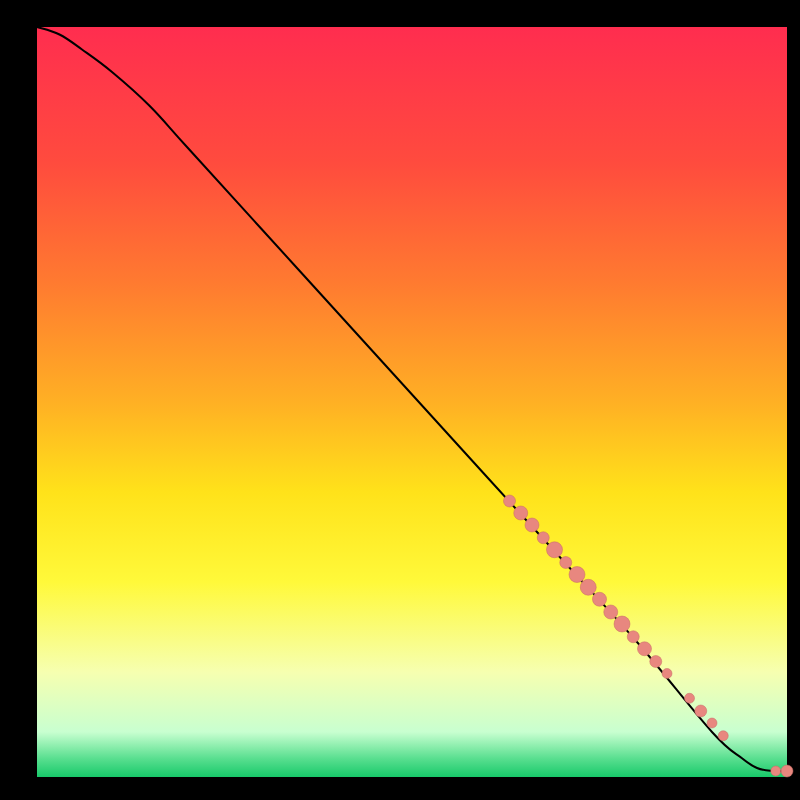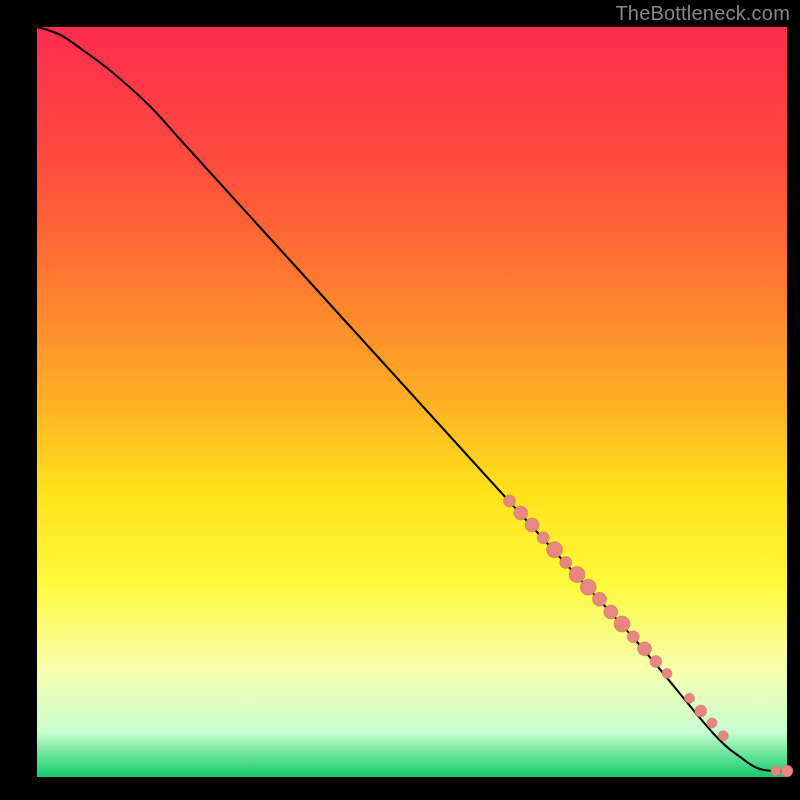--- a/index.html
+++ b/index.html
@@ -31,21 +31,20 @@
     left: 0;
     top: 0;
     width: 800px;
     height: 800px;
   }
 </style>
 </head>
 <body>
 
 <div class="stage">
-  <div class="attribution">TheBottleneck.com</div>
 
   <svg class="plot" viewBox="0 0 800 800" preserveAspectRatio="none">
     <defs>
       <linearGradient id="bg-grad" x1="0" y1="0" x2="0" y2="1">
 
       <stop offset="0.0%" stop-color="#ff2d4f"></stop>
           <stop offset="18.0%" stop-color="#ff4b3e"></stop>
           <stop offset="34.0%" stop-color="#ff7a30"></stop>
           <stop offset="50.0%" stop-color="#ffb024"></stop>
           <stop offset="62.0%" stop-color="#ffe21a"></stop>

